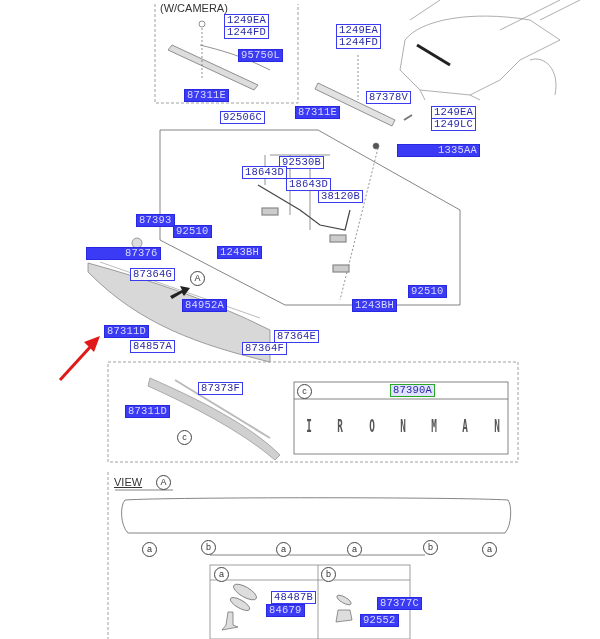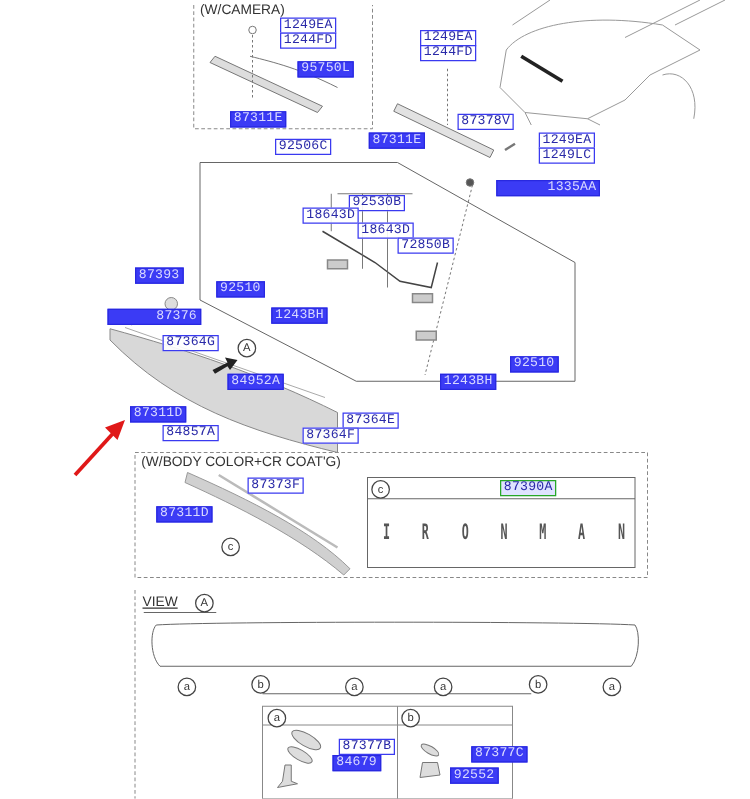--- a/index.html
+++ b/index.html
@@ -89,79 +89,78 @@
     </g>
 
     <g fill="none" stroke="#888" stroke-width="0.8">
       <rect x="210" y="565" width="200" height="74"></rect>
       <line x1="210" y1="580" x2="410" y2="580"></line>
       <line x1="318" y1="565" x2="318" y2="639"></line>
     </g>
   </svg>
 
   <div class="cap" style="left:160px;top:2px;">(W/CAMERA)</div>
-  <div class="cap" style="left:113px;top:364px;">(W/BODY COLOR+CR COAT'G)</div>
   <div class="cap" style="left:114px;top:476px;text-decoration:underline;">VIEW</div>
   <div class="circ" style="left:156px;top:475px;">A</div>
   <div class="circ" style="left:190px;top:271px;">A</div>
 
   <div class="lbl" style="left:224px;top:14px;">1249EA</div>
   <div class="lbl" style="left:224px;top:26px;">1244FD</div>
   <div class="lbl hl" style="left:238px;top:49px;">95750L</div>
   <div class="lbl hl" style="left:184px;top:89px;">87311E</div>
 
   <div class="lbl" style="left:336px;top:24px;">1249EA</div>
   <div class="lbl" style="left:336px;top:36px;">1244FD</div>
   <div class="lbl" style="left:366px;top:91px;">87378V</div>
   <div class="lbl hl" style="left:295px;top:106px;">87311E</div>
   <div class="lbl" style="left:431px;top:106px;">1249EA</div>
   <div class="lbl" style="left:431px;top:118px;">1249LC</div>
   <div class="lbl hl" style="left:397px;top:144px;padding-left:40px;">1335AA</div>
   <div class="lbl" style="left:220px;top:111px;">92506C</div>
   <div class="lbl" style="left:279px;top:136px;margin-top:20px;">92530B</div>
   <div class="lbl" style="left:242px;top:166px;">18643D</div>
   <div class="lbl" style="left:286px;top:178px;">18643D</div>
-  <div class="lbl" style="left:318px;top:190px;">72850B</div>
+  <div class="lbl" style="left:318px;top:190px;">38120B</div>
   <div class="lbl hl" style="left:173px;top:225px;">92510</div>
   <div class="lbl hl" style="left:217px;top:246px;">1243BH</div>
   <div class="lbl hl" style="left:408px;top:285px;">92510</div>
   <div class="lbl hl" style="left:352px;top:299px;">1243BH</div>
-  <div class="lbl hl" style="left:108px;top:214px;">87393</div>
+  <div class="lbl hl" style="left:136px;top:214px;">87393</div>
   <div class="lbl hl" style="left:86px;top:247px;padding-left:38px;">87376</div>
   <div class="lbl" style="left:130px;top:268px;">87364G</div>
   <div class="lbl hl" style="left:182px;top:299px;">84952A</div>
   <div class="lbl hl" style="left:104px;top:325px;">87311D</div>
   <div class="lbl" style="left:130px;top:340px;">84857A</div>
   <div class="lbl" style="left:242px;top:330px;margin-left:32px;">87364E</div>
   <div class="lbl" style="left:242px;top:342px;">87364F</div>
 
   <div class="lbl" style="left:198px;top:382px;">87373F</div>
   <div class="lbl hl" style="left:125px;top:405px;">87311D</div>
   <div class="circ" style="left:177px;top:430px;">c</div>
   <div class="circ" style="left:297px;top:384px;">c</div>
-  <div class="lbl green" style="left:400px;top:384px;">87390A</div>
+  <div class="lbl green" style="left:390px;top:384px;">87390A</div>
   <div class="ironman">
     <span>I</span>
     <span>R</span>
     <span>O</span>
     <span>N</span>
     <span>M</span>
     <span>A</span>
     <span>N</span>
   </div>
 
   <div class="circ" style="left:142px;top:542px;">a</div>
   <div class="circ" style="left:201px;top:540px;">b</div>
   <div class="circ" style="left:276px;top:542px;">a</div>
   <div class="circ" style="left:347px;top:542px;">a</div>
   <div class="circ" style="left:423px;top:540px;">b</div>
   <div class="circ" style="left:482px;top:542px;">a</div>
 
   <div class="circ" style="left:214px;top:567px;">a</div>
-  <div class="lbl" style="left:271px;top:591px;">87377B</div>
+  <div class="lbl" style="left:271px;top:591px;">48487B</div>
   <div class="lbl hl" style="left:266px;top:604px;">84679</div>
   <div class="lbl hl" style="left:248px;top:652px;padding-left:10px;">1140MG</div>
 
   <div class="circ" style="left:321px;top:567px;">b</div>
   <div class="lbl hl" style="left:377px;top:597px;">87377C</div>
   <div class="lbl hl" style="left:360px;top:614px;">92552</div>
 
   <svg width="600" height="639" style="position:absolute;left:0;top:0;pointer-events:none">
     <g fill="#ddd" stroke="#777" stroke-width="0.8">
       <ellipse cx="245" cy="592" rx="13" ry="5" transform="rotate(30 245 592)"></ellipse>

